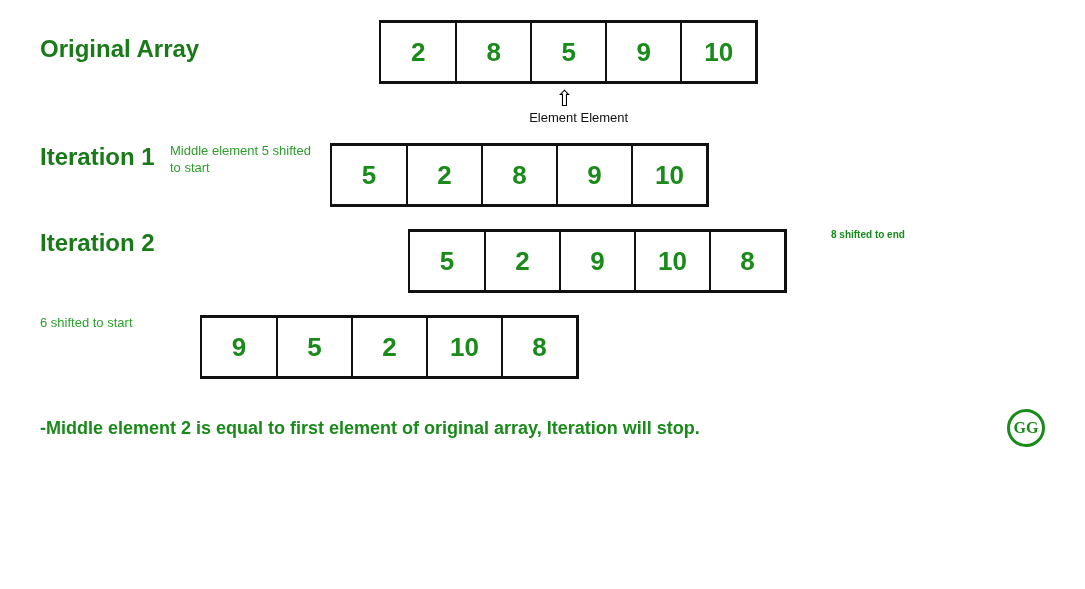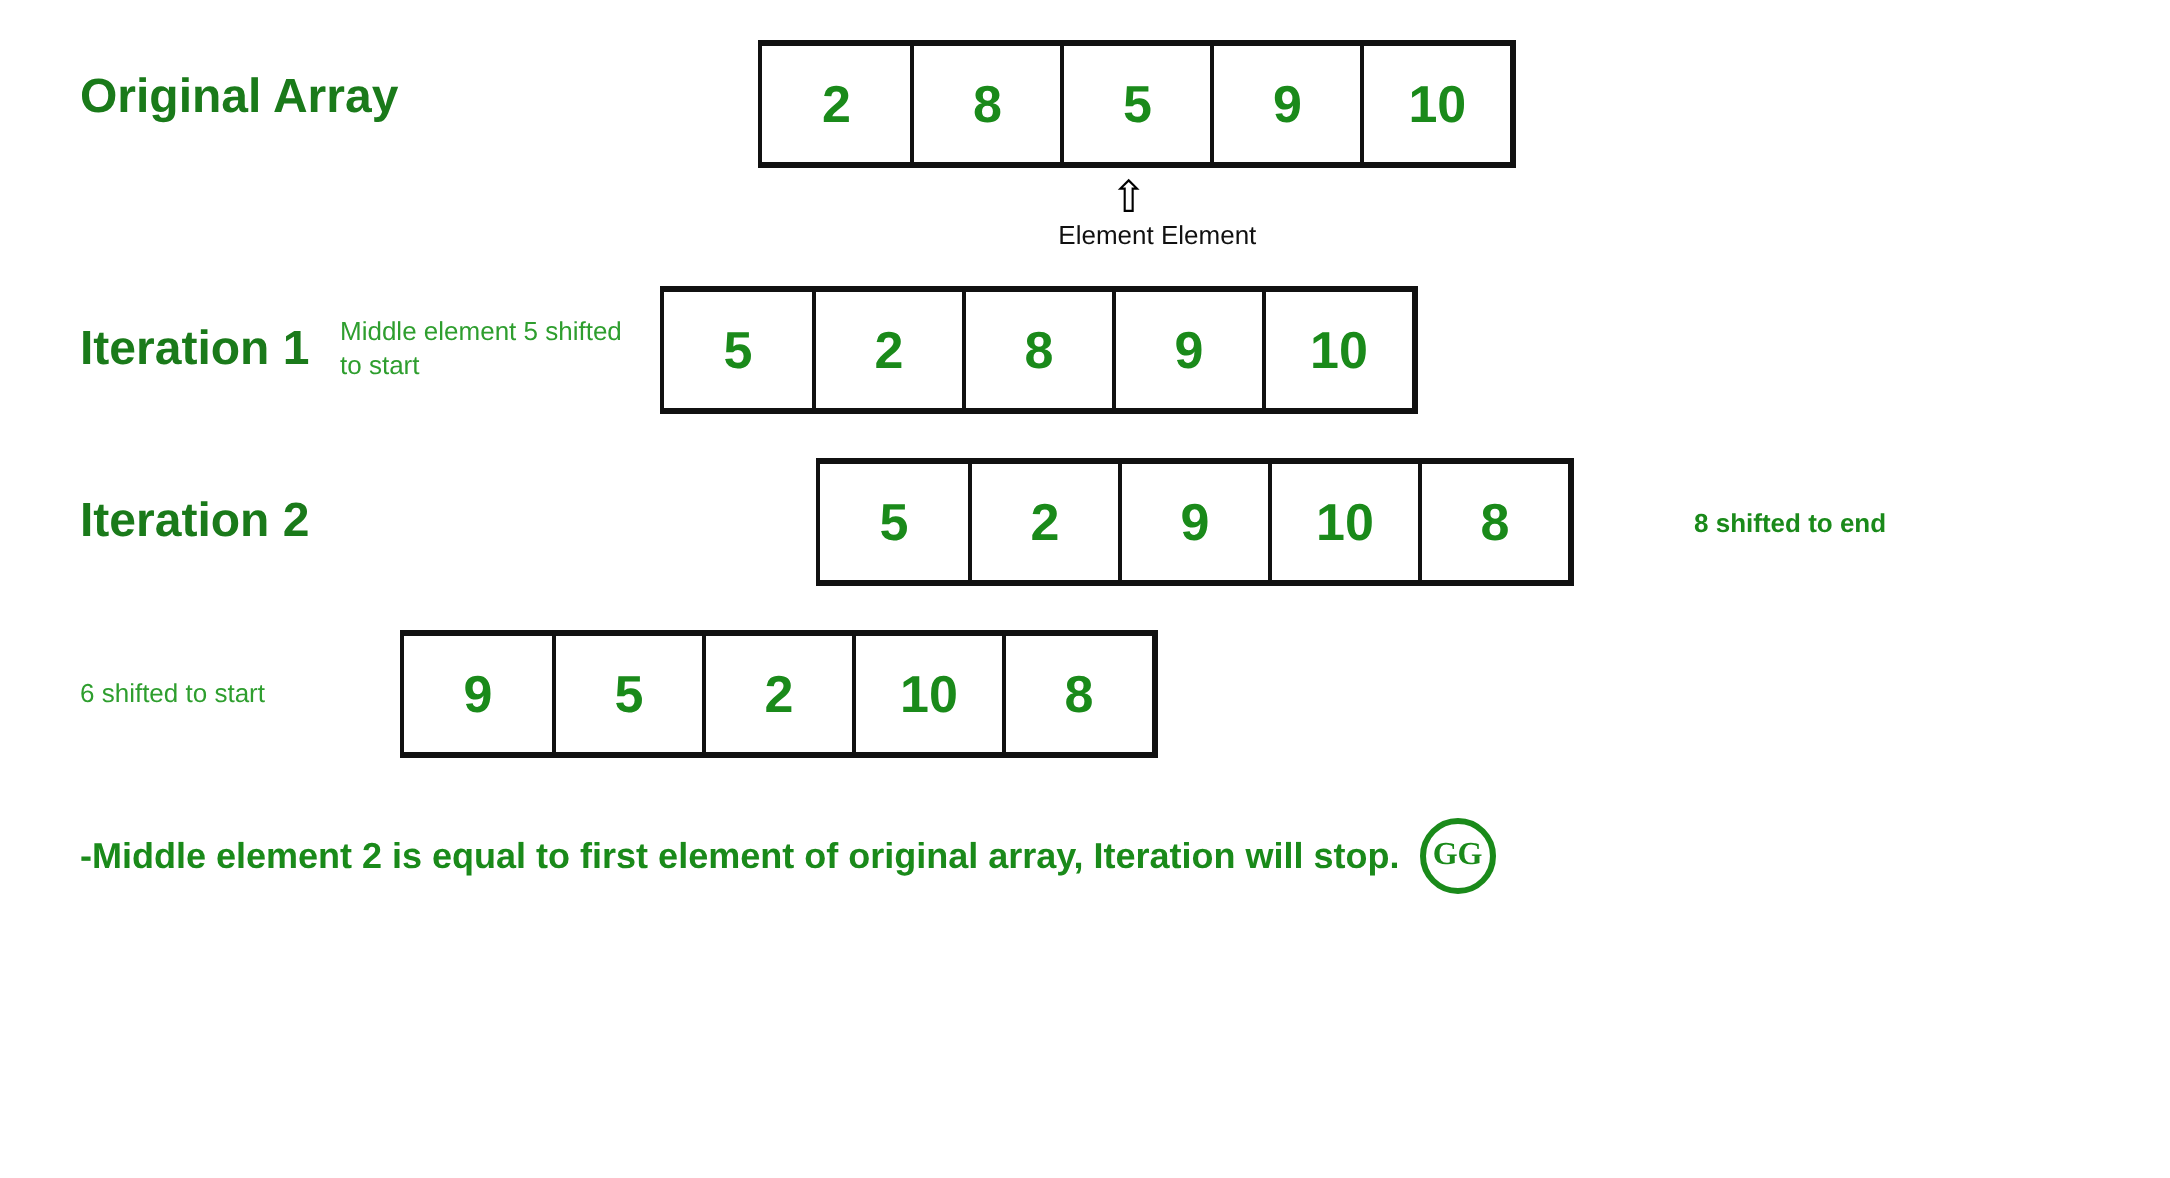--- a/index.html
+++ b/index.html
@@ -14,21 +14,21 @@
     .container {
       width: 100%;
       height: 100%;
       padding: 20px 40px;
       display: flex;
       flex-direction: column;
       gap: 0px;
     }
     .row {
       display: flex;
-      align-items: center;
+      align-items: flex-start;
       margin-bottom: 12px;
     }
     .label {
       font-weight: bold;
       color: #1a7a1a;
       font-size: 24px;
       min-width: 130px;
     }
     .note {
       color: #2e9e2e;
@@ -60,31 +60,30 @@
       border-left: none;
     }
     .middle-text {
       font-size: 13px;
       color: #111;
       font-weight: normal;
       white-space: nowrap;
     }
     .side-note {
       color: #1a8a1a;
-      font-size: 13px;
-      font-weight: bold;
-      margin-left: 16px;
+      font-size: 10px;
+      font-weight: bold;
       white-space: nowrap;
     }
     .footer {
       margin-top: 10px;
       text-align: center;
       display: flex;
       align-items: center;
-      justify-content: flex-start;
+      justify-content: space-between;
       gap: 10px;
     }
     .footer-text {
       font-size: 18px;
       font-weight: bold;
       color: #1a8a1a;
     }
     .logo {
       font-size: 16px;
       color: #1a8a1a;

